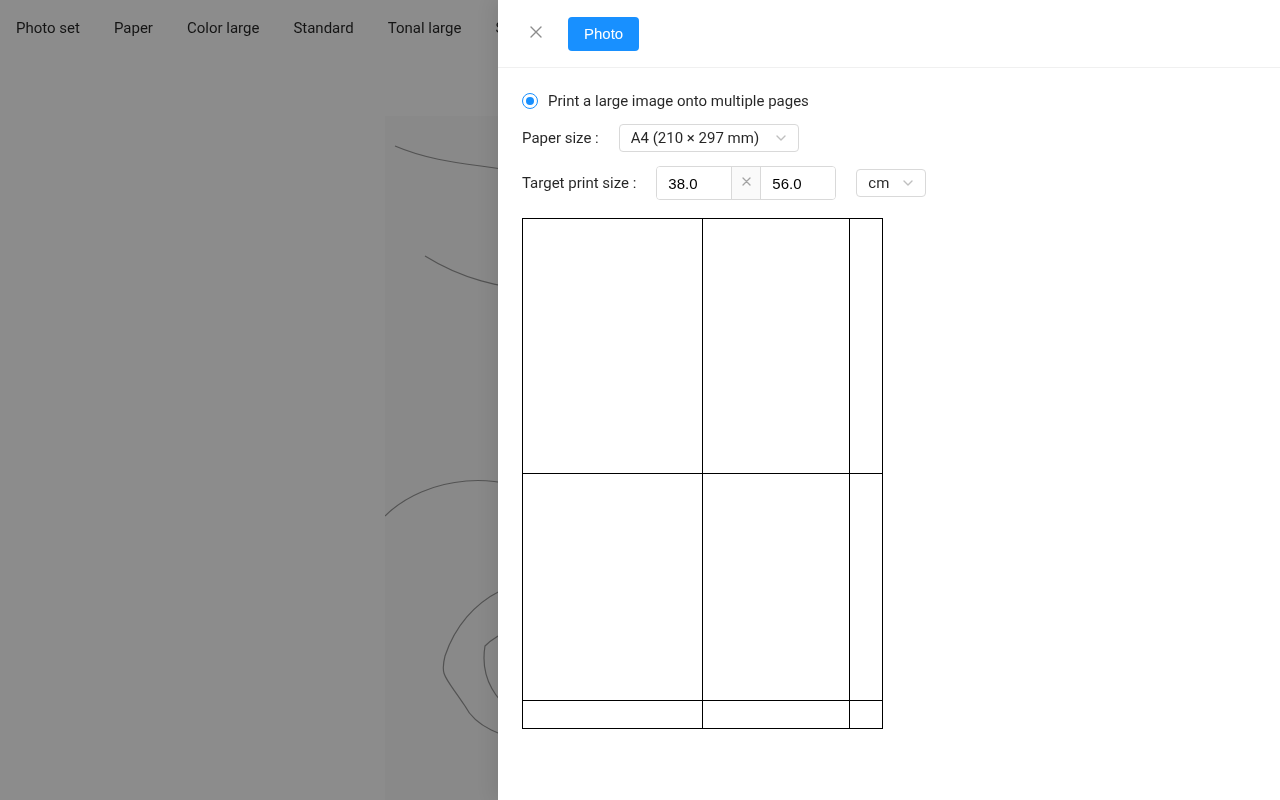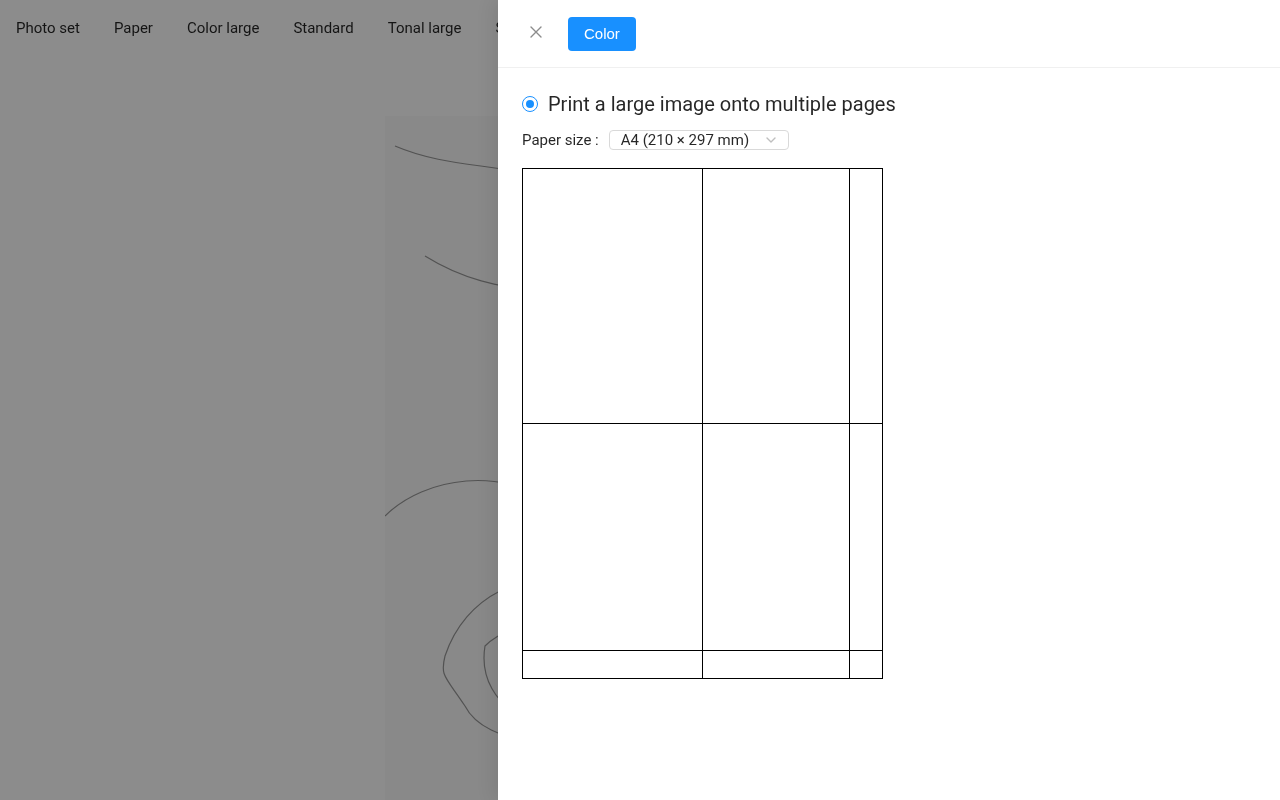--- a/index.html
+++ b/index.html
@@ -92,21 +92,21 @@
     .drawer-body {
       padding: 24px;
       flex: 1;
       overflow: auto;
     }
     .radio-row {
       display: flex;
       align-items: center;
       gap: 10px;
       margin-bottom: 10px;
-      font-size: 20px;
+      font-size: 15px;
     }
     .radio {
       width: 16px;
       height: 16px;
       border-radius: 50%;
       border: 1px solid #d9d9d9;
       background: #fff;
       position: relative;
       cursor: pointer;
       flex-shrink: 0;
@@ -118,32 +118,32 @@
       content: "";
       position: absolute;
       top: 3px; left: 3px;
       width: 8px; height: 8px;
       border-radius: 50%;
       background: #1890ff;
     }
     .form-row {
       display: flex;
       align-items: center;
-      gap: 10px;
+      gap: 20px;
       margin-top: 14px;
       font-size: 15px;
     }
     .select {
       display: inline-flex;
       align-items: center;
       justify-content: space-between;
       border: 1px solid #d9d9d9;
       border-radius: 4px;
       padding: 0 11px;
-      height: 20px;
+      height: 28px;
       background: #fff;
       min-width: 70px;
       cursor: pointer;
     }
     .select.paper { min-width: 180px; }
     .select .arrow {
       margin-left: 10px;
       display: flex;
       align-items: center;
       color: rgba(0,0,0,0.25);
@@ -243,41 +243,63 @@
 
 <div class="drawer">
   <div class="drawer-header">
     <div class="close-btn">
       <span>
         <svg viewBox="0 0 16 16">
             <path d="M3 3 L13 13 M13 3 L3 13" stroke="currentColor" stroke-width="1.4" fill="none" stroke-linecap="round"></path>
           </svg>
       </span>
     </div>
-    <button class="print-btn">Color</button>
+    <button class="print-btn">Photo</button>
   </div>
 
   <div class="drawer-body">
     <div class="radio-row">
       <span class="radio checked"></span>
       <span>Print a large image onto multiple pages</span>
     </div>
 
     <div class="form-row">
       <span>Paper size :</span>
       <div class="select paper">
         <span>A4 (210 × 297 mm)</span>
         <span class="arrow">
           <svg viewBox="0 0 12 12">
               <path d="M2 4 L6 8 L10 4" stroke="currentColor" stroke-width="1.4" fill="none" stroke-linecap="round" stroke-linejoin="round"></path>
             </svg>
         </span>
       </div>
     </div>
 
+    <div class="form-row">
+      <span>Target print size :</span>
+      <div class="size-group">
+        <input class="size-input" value="38.0" style="">
+        <div class="size-sep">
+          <span>
+            <svg viewBox="0 0 11 11">
+                <path d="M2 2 L9 9 M9 2 L2 9" stroke="currentColor" stroke-width="1.3" stroke-linecap="round"></path>
+              </svg>
+          </span>
+        </div>
+        <input class="size-input" value="56.0" style="">
+      </div>
+      <div class="select">
+        <span>cm</span>
+        <span class="arrow">
+          <svg viewBox="0 0 12 12">
+              <path d="M2 4 L6 8 L10 4" stroke="currentColor" stroke-width="1.4" fill="none" stroke-linecap="round" stroke-linejoin="round"></path>
+            </svg>
+        </span>
+      </div>
+    </div>
 
     <div class="preview">
       <div class="preview-image">
         <svg viewBox="0 0 327 434" preserveAspectRatio="xMidYMid slice">
           <rect width="327" height="434" fill="#fdfdfd"></rect>
           <g stroke="#333" stroke-width="1.1" fill="none" opacity="0.75">
 
             <path d="M10 20 C40 10 70 40 60 70 C50 100 20 110 10 90"></path>
             <path d="M30 60 C60 50 90 80 80 110 C70 140 40 150 30 130"></path>
             <path d="M5 130 C30 120 55 145 50 170"></path>

